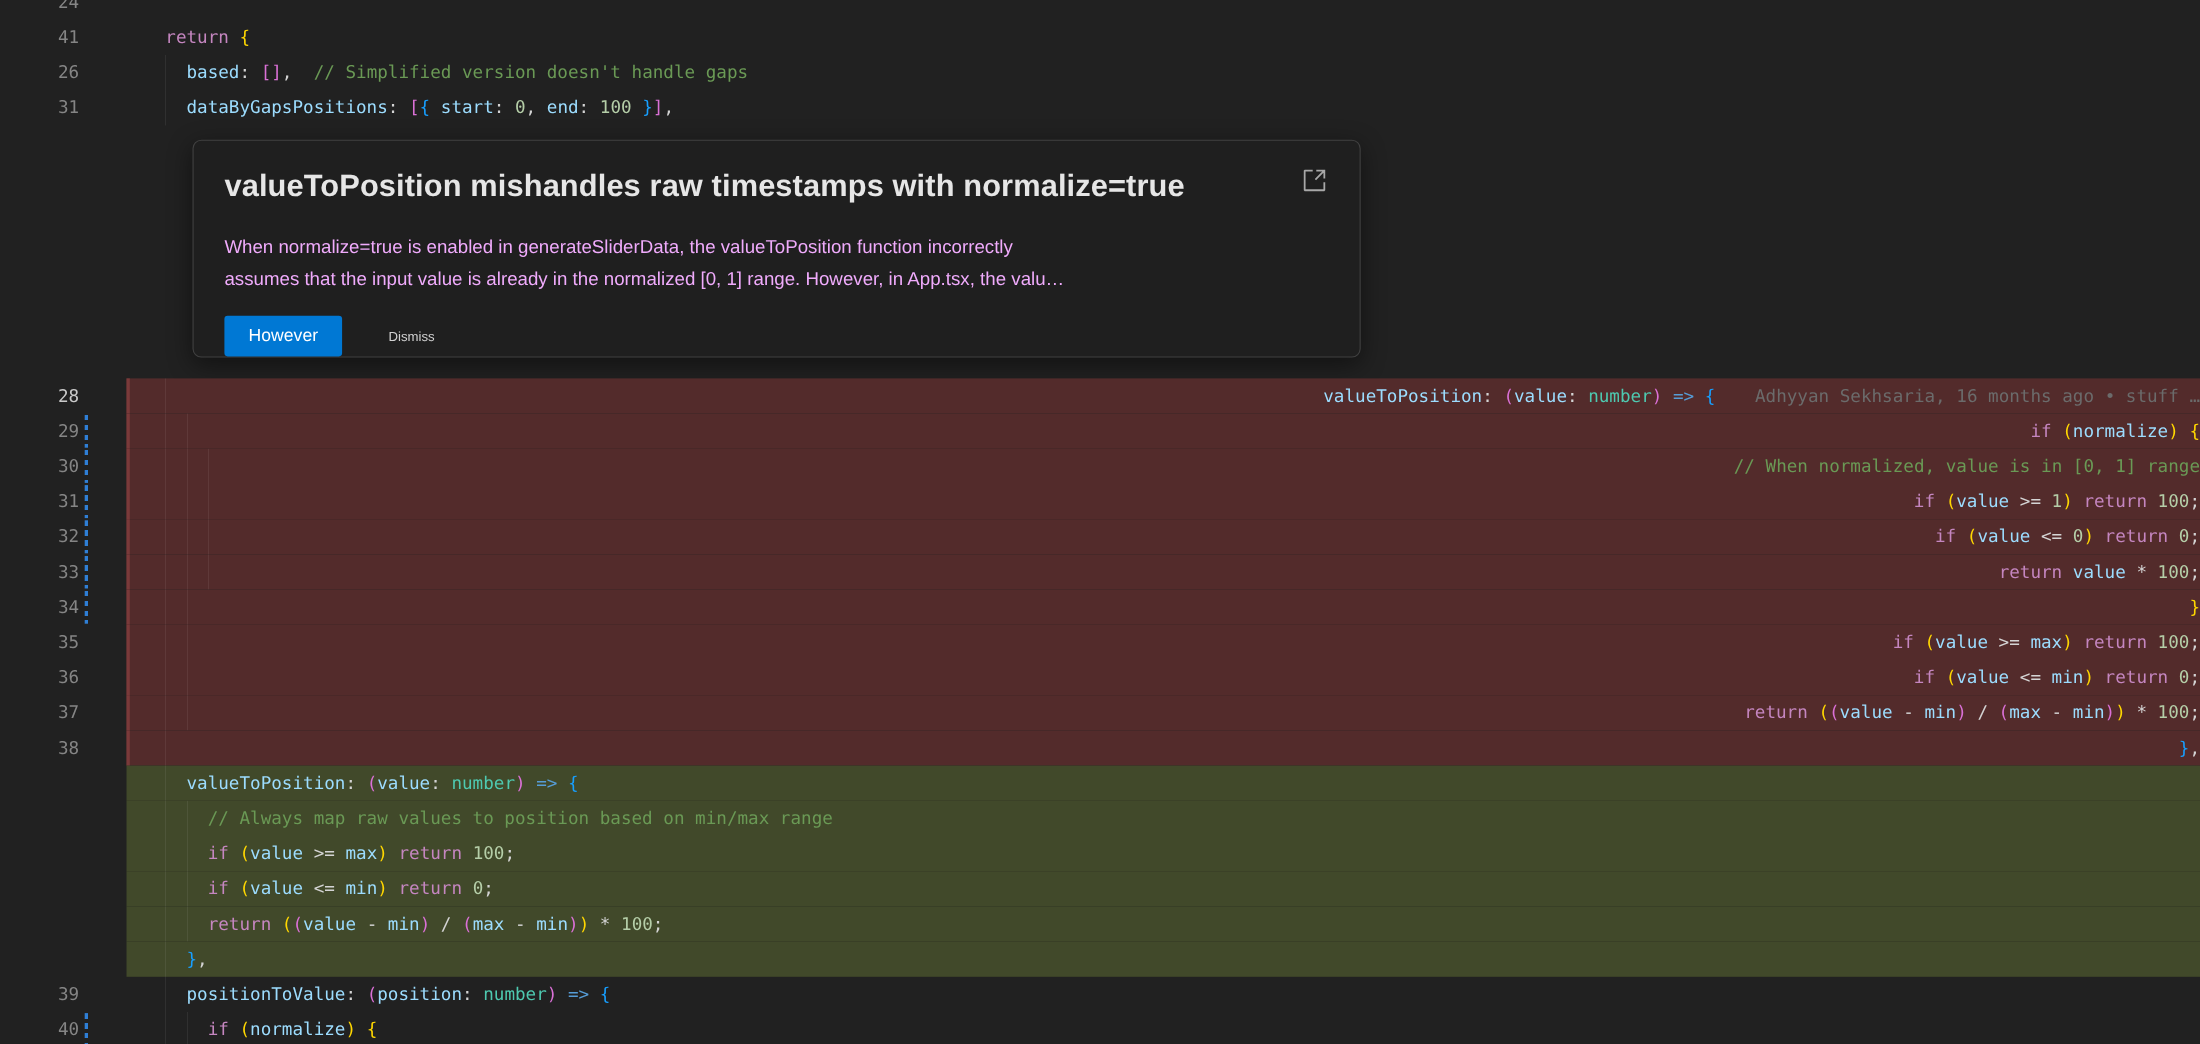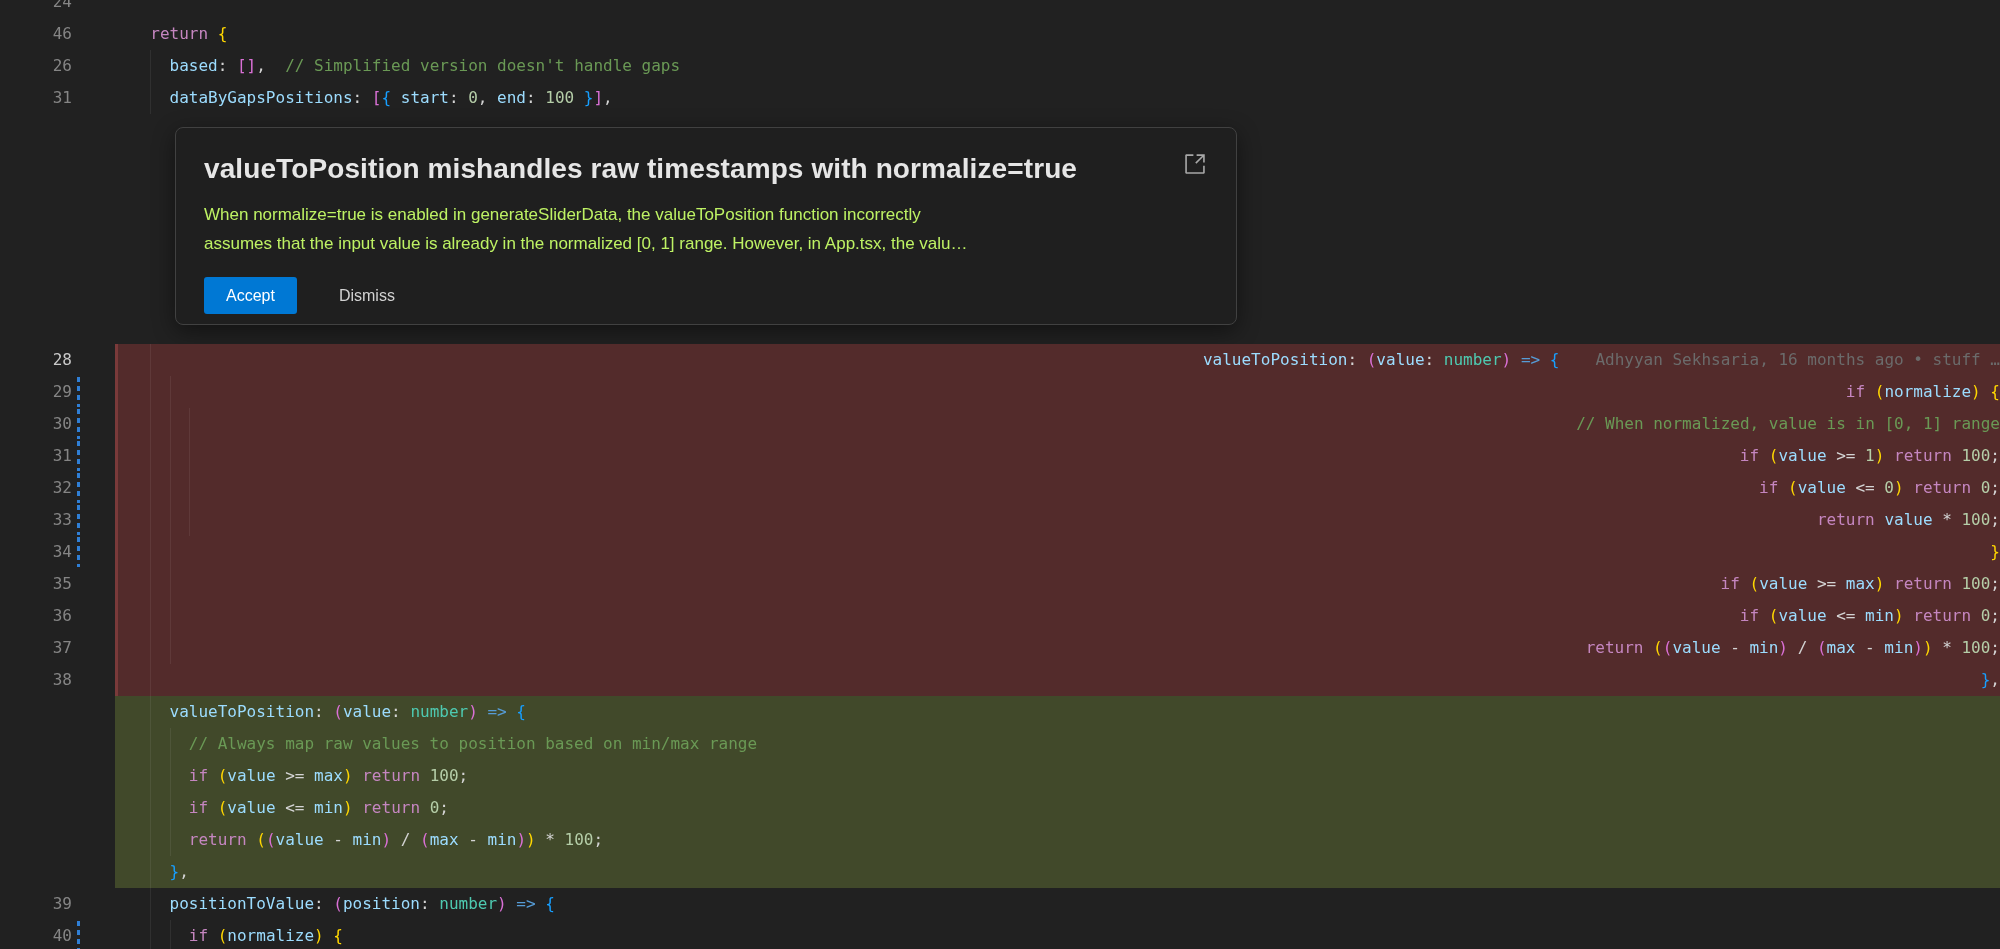--- a/index.html
+++ b/index.html
@@ -29,28 +29,28 @@
   .t-b3{color:#179FFF}.t-ar{color:#569CD6}
   
   .zone{height:230px;position:relative;}
   .popup{
     position:absolute;left:175px;top:13px;width:1062px;height:198px;box-sizing:border-box;
     background:#1f1f1f;border:1px solid #414141;border-radius:8px;
     box-shadow:0 6px 22px rgba(0,0,0,.45);
     padding:25px 28px 20px 28px;
   }
   .popup-title{font-size:28px;font-weight:700;color:#e6e6e6;letter-spacing:.1px;}
-  .popup-body{margin-top:15px;font-size:17px;line-height:29px;color:#bef264;}
+  .popup-body{margin-top:25px;font-size:17px;line-height:29px;color:#f0abfc;}
   .popup-actions{margin-top:19px;display:flex;align-items:center;}
   .btn-accept{
     background:#0078d4;color:#ffffff;border:none;border-radius:3px;
     height:37px;padding:0 22px;font-size:16px;font-family:"Liberation Sans",sans-serif;cursor:pointer;
   }
   .btn-dismiss{
-    background:none;border:none;color:#d2d2d2;font-size:16px;margin-left:36px;
+    background:none;border:none;color:#d2d2d2;font-size:12px;margin-left:36px;
     font-family:"Liberation Sans",sans-serif;cursor:pointer;
   }
   .ext-icon{
     position:absolute;right:26px;top:22px;width:28px;height:28px;
     background:none;border:none;padding:0;color:#a8a8a8;cursor:pointer;
   }
   .ext-icon svg{width:26px;height:26px;display:block;}
 </style>
 </head>
 <body>
@@ -58,21 +58,21 @@
 <div class="editor">
   <div>
       <div class="row">
         <div class="gutter">
           <span class="num">24</span>
         </div>
         <div class="content"><span><span></span></span></div>
       </div>
       <div class="row">
         <div class="gutter">
-          <span class="num">46</span>
+          <span class="num">41</span>
         </div>
         <div class="content"><span><span>  </span><span class="t-kw">return</span><span class="t-pl"> </span><span class="t-b1">{</span></span></div>
       </div>
       <div class="row">
         <div class="gutter">
           <span class="num">26</span>
         </div>
         <div class="content"><i class="guide" style="left: 35.26px;"></i><span><span>    </span><span class="t-vr">based</span><span class="t-pl">: </span><span class="t-b2">[]</span><span class="t-pl">,  </span><span class="t-cm">// Simplified version doesn't handle gaps</span></span></div>
       </div>
       <div class="row">
@@ -90,21 +90,21 @@
         <svg viewBox="0 0 16 16" fill="currentColor" aria-hidden="true">
           <path d="M13 13H3V3h4V2H2.5l-.5.5v11l.5.5h11l.5-.5V9h-1v4z"></path>
           <path d="M9 2h5v5h-1V3.7L8.85 7.85l-.7-.7L12.3 3H9V2z"></path>
         </svg>
       </button>
       <div class="popup-body">
         <div>When normalize=true is enabled in generateSliderData, the valueToPosition function incorrectly</div>
         <div>assumes that the input value is already in the normalized [0, 1] range. However, in App.tsx, the valu…</div>
       </div>
       <div class="popup-actions">
-        <button class="btn-accept">Accept</button>
+        <button class="btn-accept">However</button>
         <button class="btn-dismiss">Dismiss</button>
       </div>
     </div>
   </div>
 
   <div>
       <div class="row">
         <div class="gutter">
           <span class="num current">28</span>
         </div>

